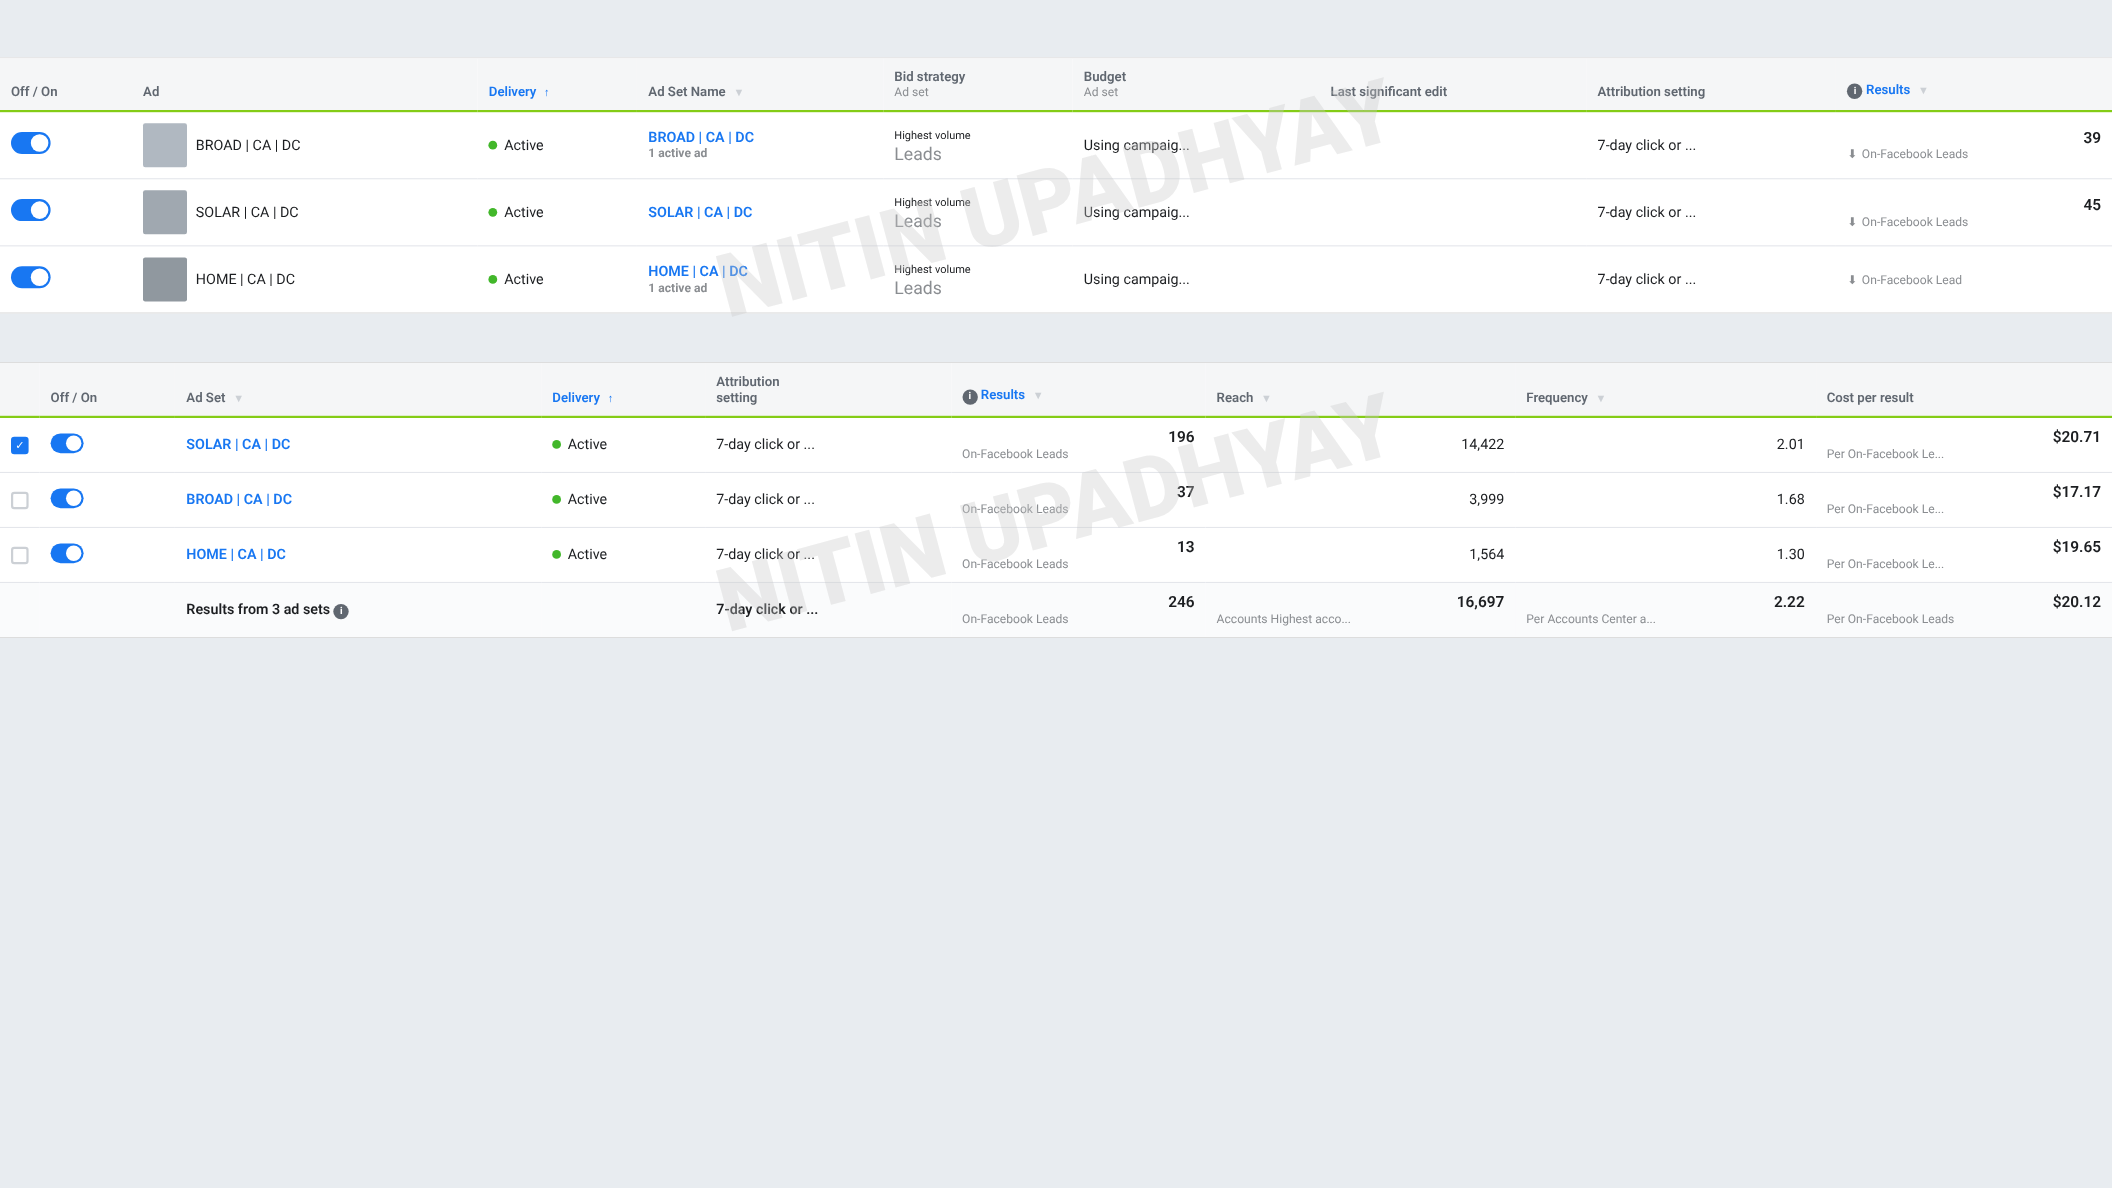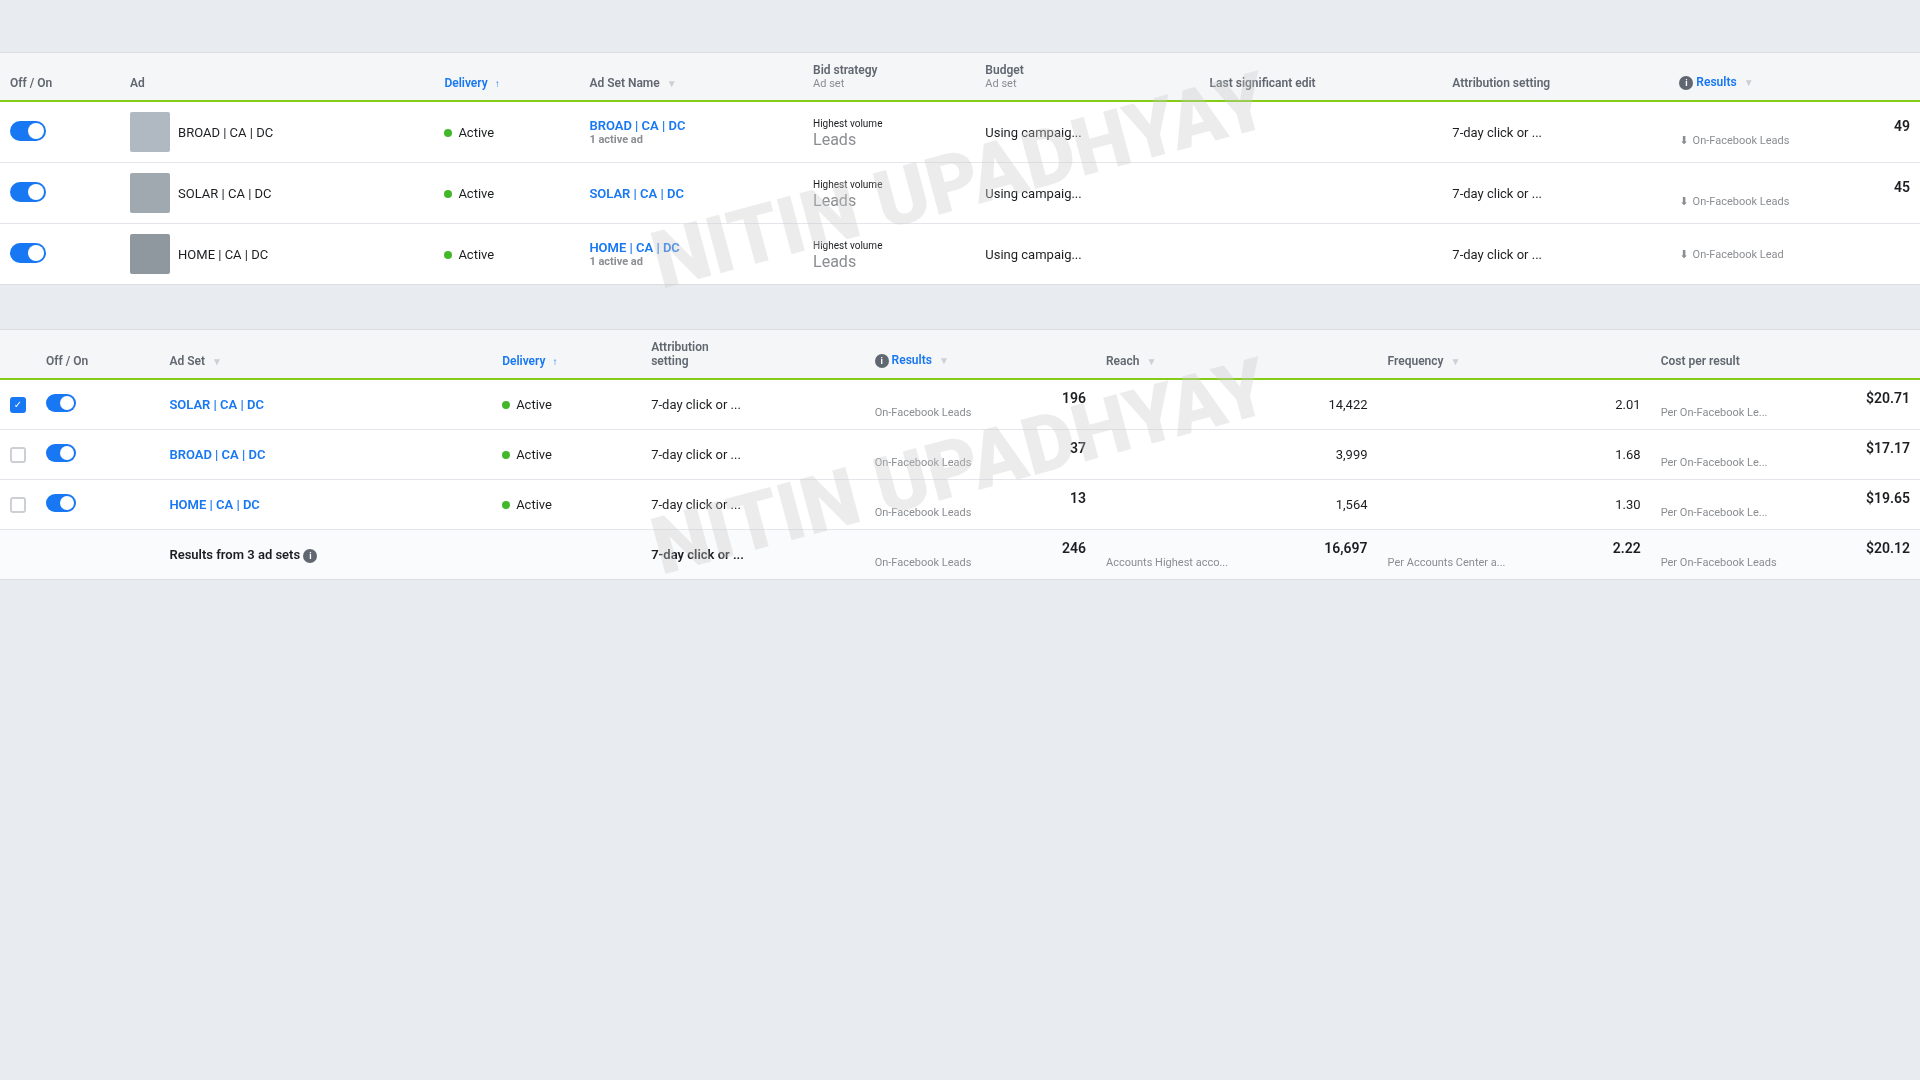--- a/index.html
+++ b/index.html
@@ -265,21 +265,21 @@
       <span class="sub-text">1 active ad</span>
     </td>
     <td>
       <span class="bid-strategy-main">Highest volume</span><br>
       <span class="bid-strategy-sub">Leads</span>
     </td>
     <td>Using campaig...</td>
     <td></td>
     <td>7-day click or ...</td>
     <td class="num-right">
-      <div class="results-num">49</div>
+      <div class="results-num">39</div>
       <div class="results-sub">
         <span>⬇</span> On-Facebook Leads
       </div>
     </td>
   </tr>
           <tr>
     <td>
       <div class="toggle"></div>
     </td>
     <td>

